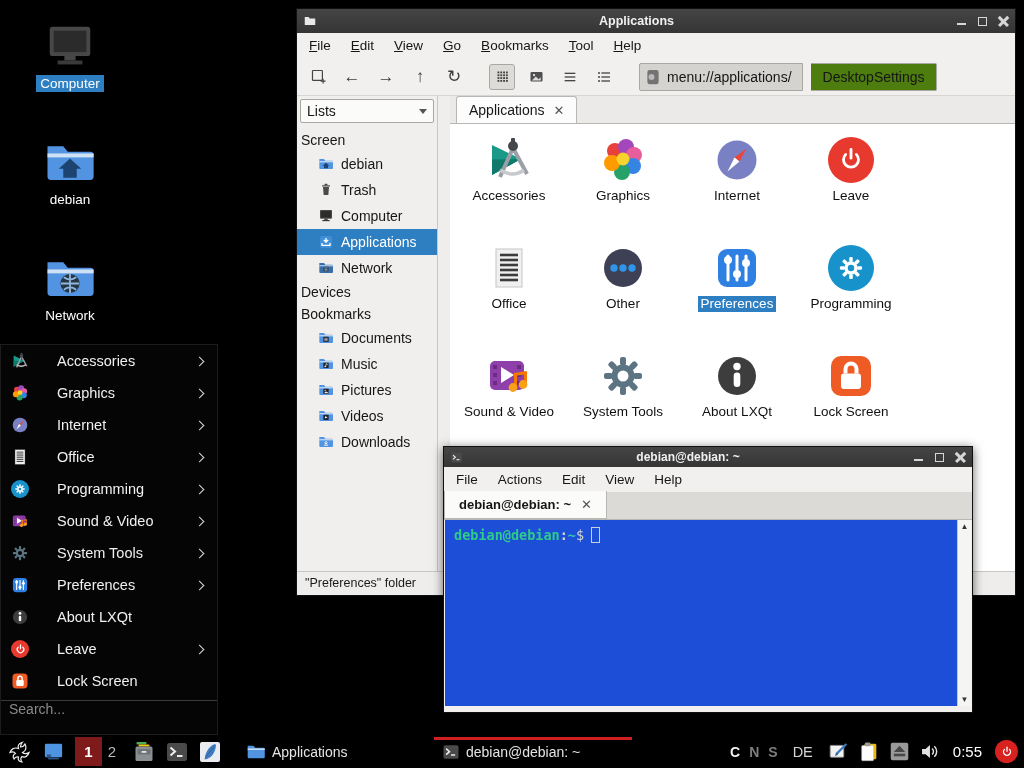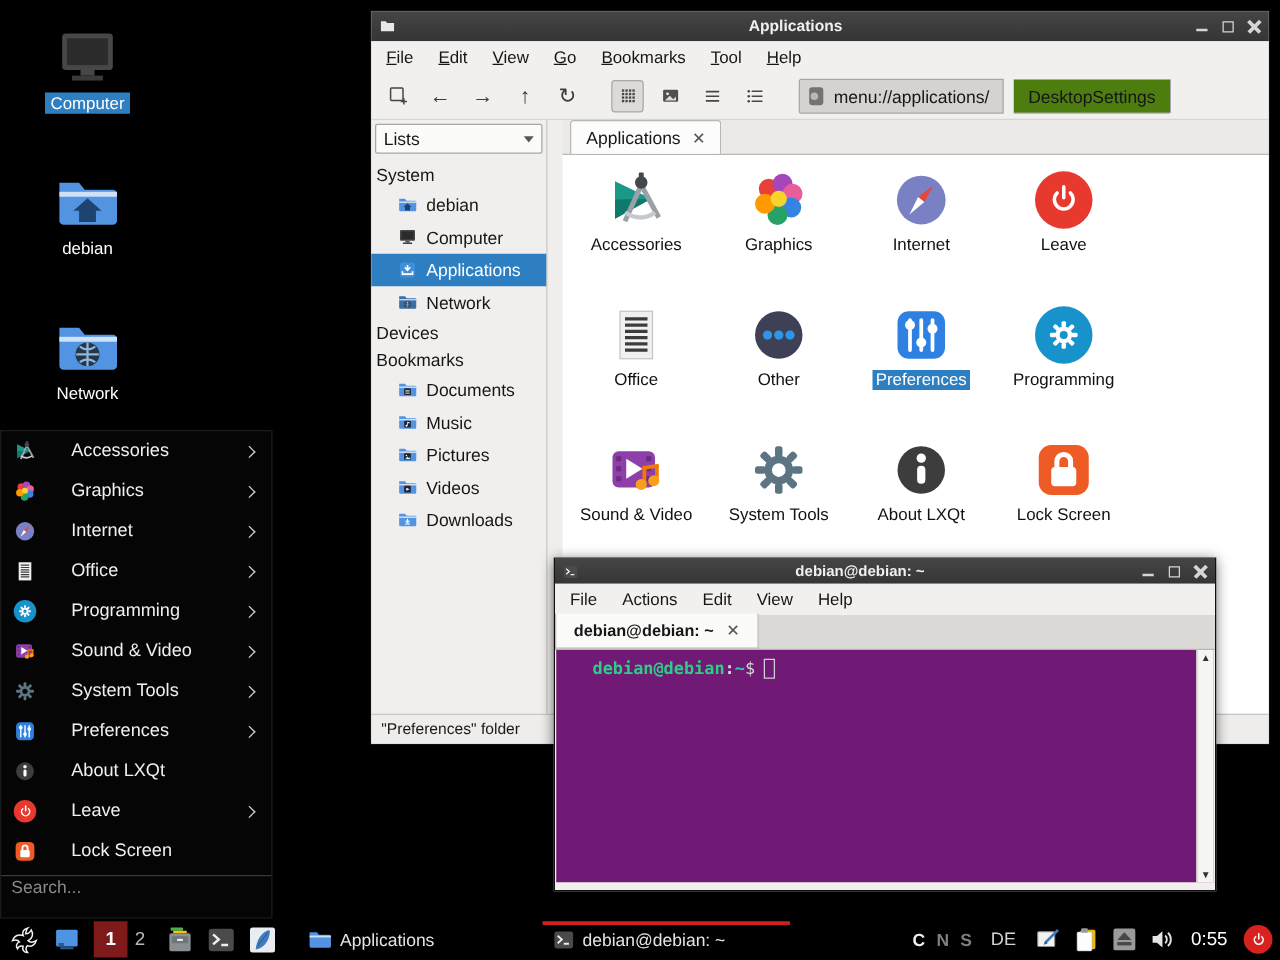--- a/index.html
+++ b/index.html
@@ -69,21 +69,21 @@
 
   
   .cico { border-radius:50%; display:flex; align-items:center; justify-content:center; }
 
   
   #term { left:443px; top:446px; width:530px; height:267px; background:#f1f0ee; }
   #term .titlebar { height:20px; font-size:12px; }
   #term-menubar { position:absolute; top:20px; left:0; right:0; height:25px; background:#f1f0ee; display:flex; align-items:center; gap:20px; padding-left:12px; font-size:13.5px; color:#161616; }
   #term-tabbar { height:28px; position:absolute; top:45px; left:0; right:0; background:#dcdad7; border-bottom:1px solid #b9b7b4; display:flex; align-items:flex-end; }
   #term-tab { height:28px; background:#fbfbfa; border:1px solid #b9b7b4; border-top:none; display:flex; align-items:center; gap:10px; padding:0 14px; font-size:13px; font-weight:bold; color:#161616; }
-  #term-screen { position:absolute; top:73px; left:1px; right:1px; bottom:6px; background:#701a75;padding-left:20px; }
+  #term-screen { position:absolute; top:73px; left:1px; right:1px; bottom:6px; background:#1d4ed8; }
   #term-scroll { position:absolute; top:0; bottom:0; right:0; width:14px; background:#f5f5f4; border-left:1px solid #c9c7c4; display:flex; flex-direction:column; justify-content:space-between; align-items:center; color:#333; font-size:8px; padding:2px 0; }
   #term-bottom { position:absolute; left:1px; right:1px; bottom:0; height:6px; background:#f1f0ee; }
   #prompt { font-family:"DejaVu Sans Mono","Liberation Mono",monospace; font-size:13.5px; font-weight:bold; padding:7px 9px; display:flex; align-items:center; }
   .p-user { color:#2ecc87; } .p-colon { color:#d3d7cf; } .p-path { color:#36c7b2; } .p-dollar { color:#d3d7cf; font-weight:normal; }
   #cursor { display:inline-block; width:9px; height:16px; border:1.5px solid #cdd2d8; margin-left:7px; }
 
   
   #taskbar { position:absolute; left:0; bottom:0; width:1024px; height:33px; background:#000; display:flex; align-items:center; }
   .tb-ic { width:24px; height:24px; }
   #ws1 { width:27px; height:29px; background:#7e1a1a; color:#fff; font-weight:bold; font-size:15px; display:flex; align-items:center; justify-content:center; margin-left:10px; }
@@ -530,27 +530,33 @@
     <span class="crumb" id="crumb-sub">
       <span>DesktopSettings</span>
     </span>
   </div>
 
   <div id="fm-side">
     <div id="lists-combo">
       <span class="cl">Lists</span>
       <span class="combo-arrow"></span>
     </div>
-    <div class="side-hdr">System</div>
+    <div class="side-hdr">Screen</div>
     <div class="side-item">
       <svg class="i si">
           <use href="#s-folder"></use>
           <use href="#g-home"></use>
         </svg>
       <span>debian</span>
+    </div>
+    <div class="side-item">
+      <svg class="i si">
+          <use href="#s-trash"></use>
+        </svg>
+      <span>Trash</span>
     </div>
     <div class="side-item">
       <svg class="i si">
           <use href="#s-monitor-dark"></use>
         </svg>
       <span>Computer</span>
     </div>
     <div class="side-item sel">
       <svg class="i si">
           <use href="#s-apps"></use>

